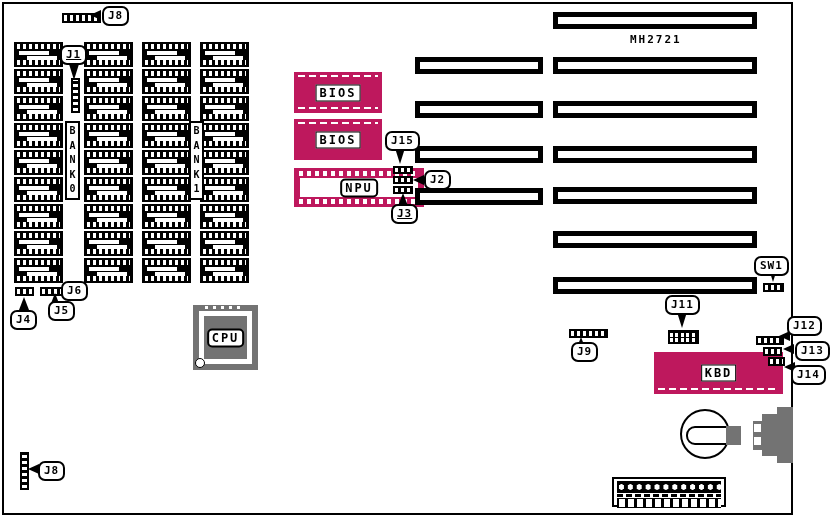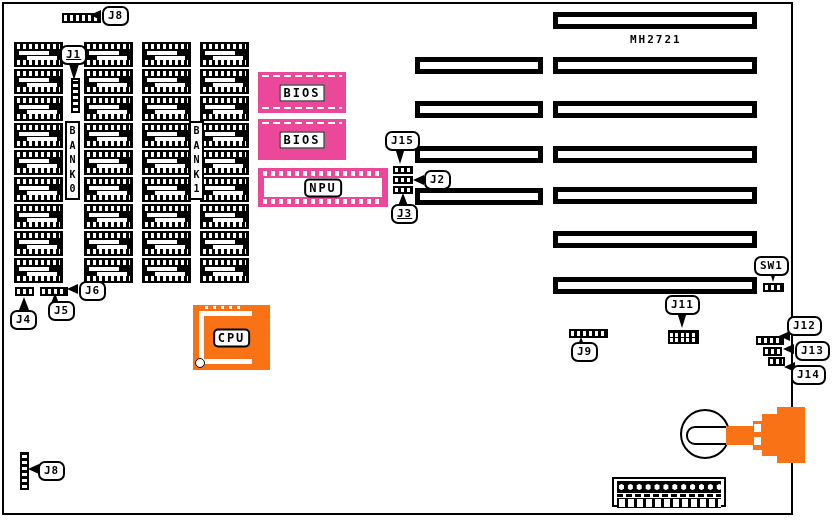--- a/index.html
+++ b/index.html
@@ -29,21 +29,21 @@
   
   .socket{position:absolute;width:49px;height:25px;background-color:#000;
           background-image:repeating-linear-gradient(90deg,#fff 0 3px,#000 3px 6px),
                            repeating-linear-gradient(90deg,#fff 0 3px,#000 3px 6px),
                            linear-gradient(#fff,#fff),linear-gradient(#fff,#fff);
           background-size:43px 5px,43px 5px,30px 4px,30px 4px;
           background-position:3px 2px,3px 18px,5px 9px,13px 14px;background-repeat:no-repeat;}
   
   .slot{position:absolute;height:17px;background:#fff;border:5px solid #000;box-sizing:border-box;}
   
-  .chip{position:absolute;background:#ec4899;}
+  .chip{position:absolute;background:#be185d;margin-left:36px;}
   .dash-top::before{content:"";position:absolute;left:4px;right:4px;top:3px;height:2px;
           background:repeating-linear-gradient(90deg,#fff 0 7px,transparent 7px 11px);}
   .dash-bottom::after{content:"";position:absolute;left:4px;right:4px;bottom:4px;height:2px;
           background:repeating-linear-gradient(90deg,#fff 0 7px,transparent 7px 11px);}
   .chiplabel{position:absolute;left:50%;top:50%;transform:translate(-50%,-50%);
           background:#fff;border:1px solid #000;padding:0 3px;font-weight:bold;font-size:12px;
           letter-spacing:2px;line-height:15px;white-space:nowrap;z-index:4;}
   .chiplabel.round{border:2px solid #000;border-radius:5px;}
   .film{position:absolute;height:5px;background:repeating-linear-gradient(90deg,#fff 0 4px,transparent 4px 8px);z-index:2;}
   .bank{position:absolute;width:15px;box-sizing:border-box;background:#fff;border:2px solid #000;
@@ -52,21 +52,21 @@
   .parttext{position:absolute;font-weight:bold;font-size:11px;letter-spacing:2px;}
   
   #pwr{position:absolute;left:612px;top:477px;width:114px;height:30px;border:2px solid #000;
        box-sizing:border-box;background:#fff;}
   #pwr .dots{position:absolute;left:3px;right:3px;top:2px;height:12px;background-color:#000;
        background-image:radial-gradient(circle,#fff 0 2.5px,transparent 3px);background-size:8.9px 12px;}
   #pwr .dash{position:absolute;left:3px;right:3px;top:15px;height:3px;
        background:repeating-linear-gradient(90deg,#000 0 6px,#fff 6px 9px);}
   #pwr .sq{position:absolute;left:3px;right:3px;top:19px;height:8px;border-top:1px solid #000;border-bottom:1px solid #000;
        background:repeating-linear-gradient(90deg,#000 0 2px,#fff 2px 8px,#000 8px 9px);}
-  .blk{position:absolute;background:#f97316;padding-left:12px;}
+  .blk{position:absolute;background:#737373;}
   .wht{position:absolute;background:#fff;}
 </style>
 </head>
 <body>
 
 <div id="canvas">
   <div id="board-outline"></div>
 
   <div class="parttext" style="left:630px;top:33px;">MH2721</div>
 
@@ -81,21 +81,21 @@
   <div class="ptr down" style="left:69px;top:64px;"></div>
   <div class="pins-v" style="left:71px;top:78px;width:9px;height:35px;"></div>
 
   <div class="pins-h" style="left:15px;top:287px;width:19px;height:9px;"></div>
   <div class="pins-h" style="left:40px;top:287px;width:28px;height:9px;"></div>
   <div class="ptr up" style="left:19px;top:297px;"></div>
   <div class="callout" style="left:10px;top:310px;">J4</div>
   <div class="ptr up" style="left:50px;top:293px;"></div>
   <div class="callout" style="left:48px;top:301px;">J5</div>
   <div class="ptr left" style="left:67px;top:284px;"></div>
-  <div class="callout" style="left:79px;top:281px;">J6</div>
+  <div class="callout" style="left:61px;top:281px;">J6</div>
 
   <div class="chip dash-top dash-bottom" style="left:258px;top:72px;width:88px;height:41px;">
     <span class="chiplabel">BIOS</span>
   </div>
   <div class="chip dash-top" style="left:258px;top:119px;width:88px;height:41px;">
     <span class="chiplabel">BIOS</span>
   </div>
 
   <div class="chip" style="left:258px;top:168px;width:130px;height:39px;">
     <div class="film" style="left:5px;right:5px;top:3px;"></div>
@@ -129,20 +129,23 @@
   <div class="pins-h" style="left:763px;top:283px;width:21px;height:9px;"></div>
 
   <div class="callout" style="left:665px;top:295px;">J11</div>
   <div class="ptr down" style="left:677px;top:312px;"></div>
   <div class="hdr2" style="left:668px;top:330px;width:31px;height:14px;"></div>
 
   <div class="pins-h" style="left:569px;top:329px;width:39px;height:9px;"></div>
   <div class="ptr up" style="left:576px;top:337px;"></div>
   <div class="callout" style="left:571px;top:342px;">J9</div>
 
+  <div class="chip dash-bottom" style="left:618px;top:352px;width:129px;height:42px;">
+    <span class="chiplabel">KBD</span>
+  </div>
 
   <div class="callout" style="left:787px;top:316px;">J12</div>
   <div class="ptr left" style="left:779px;top:331px;"></div>
   <div class="pins-h" style="left:756px;top:336px;width:28px;height:9px;"></div>
   <div class="pins-h" style="left:763px;top:347px;width:19px;height:9px;"></div>
   <div class="ptr left" style="left:783px;top:344px;"></div>
   <div class="callout" style="left:795px;top:341px;">J13</div>
   <div class="pins-h" style="left:768px;top:357px;width:17px;height:9px;"></div>
   <div class="ptr left" style="left:784px;top:362px;"></div>
   <div class="callout" style="left:791px;top:365px;">J14</div>

